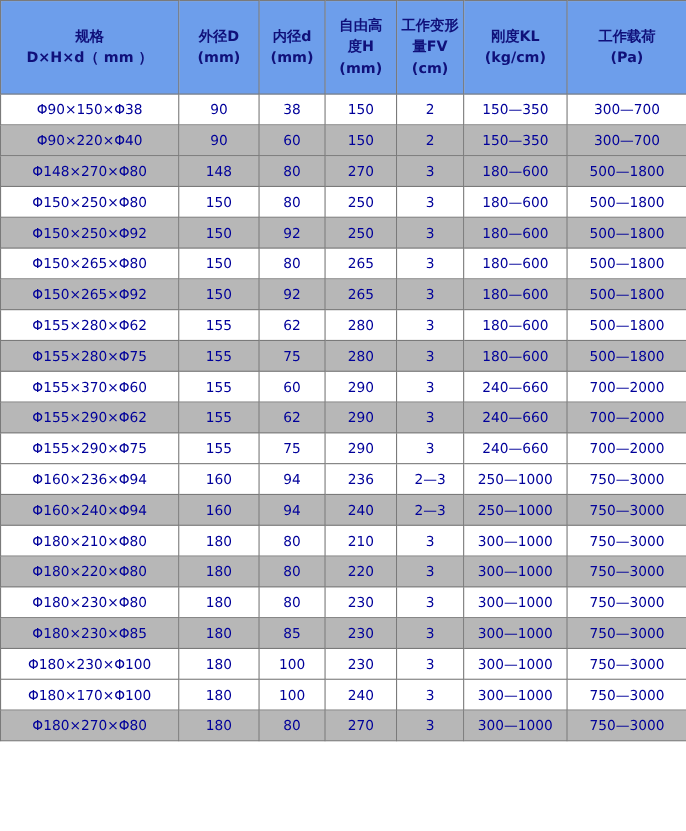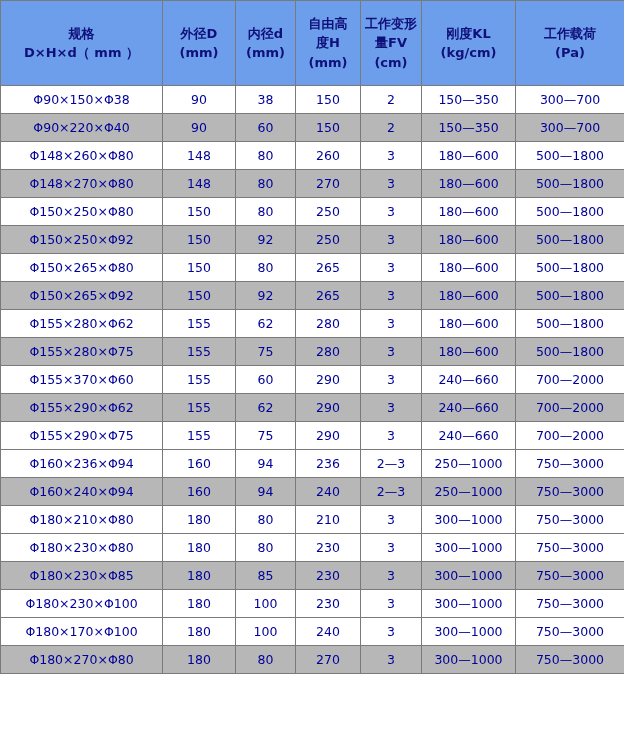--- a/index.html
+++ b/index.html
@@ -119,29 +119,20 @@
       </tr>
       <tr class="even">
         <td class="spec-col">Φ90×220×Φ40</td>
         <td>90</td>
         <td>60</td>
         <td>150</td>
         <td>2</td>
         <td>150—350</td>
         <td>300—700</td>
       </tr>
-      <tr class="odd">
-        <td class="spec-col">Φ148×260×Φ80</td>
-        <td>148</td>
-        <td>80</td>
-        <td>260</td>
-        <td>3</td>
-        <td>180—600</td>
-        <td>500—1800</td>
-      </tr>
       <tr class="even">
         <td class="spec-col">Φ148×270×Φ80</td>
         <td>148</td>
         <td>80</td>
         <td>270</td>
         <td>3</td>
         <td>180—600</td>
         <td>500—1800</td>
       </tr>
       <tr class="odd">
@@ -245,20 +236,29 @@
       </tr>
       <tr class="odd">
         <td class="spec-col">Φ180×210×Φ80</td>
         <td>180</td>
         <td>80</td>
         <td>210</td>
         <td>3</td>
         <td>300—1000</td>
         <td>750—3000</td>
       </tr>
+      <tr class="even">
+        <td class="spec-col">Φ180×220×Φ80</td>
+        <td>180</td>
+        <td>80</td>
+        <td>220</td>
+        <td>3</td>
+        <td>300—1000</td>
+        <td>750—3000</td>
+      </tr>
       <tr class="odd">
         <td class="spec-col">Φ180×230×Φ80</td>
         <td>180</td>
         <td>80</td>
         <td>230</td>
         <td>3</td>
         <td>300—1000</td>
         <td>750—3000</td>
       </tr>
       <tr class="even">

